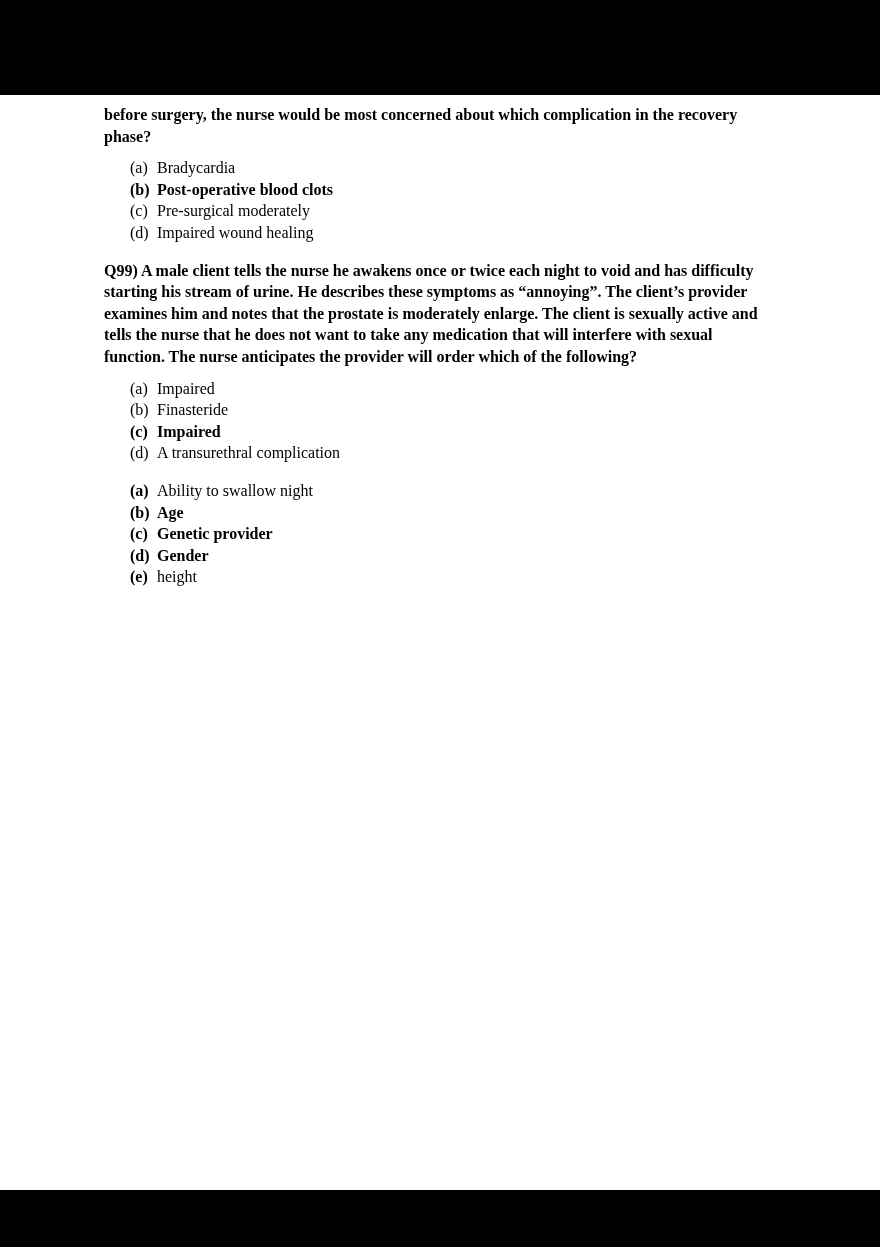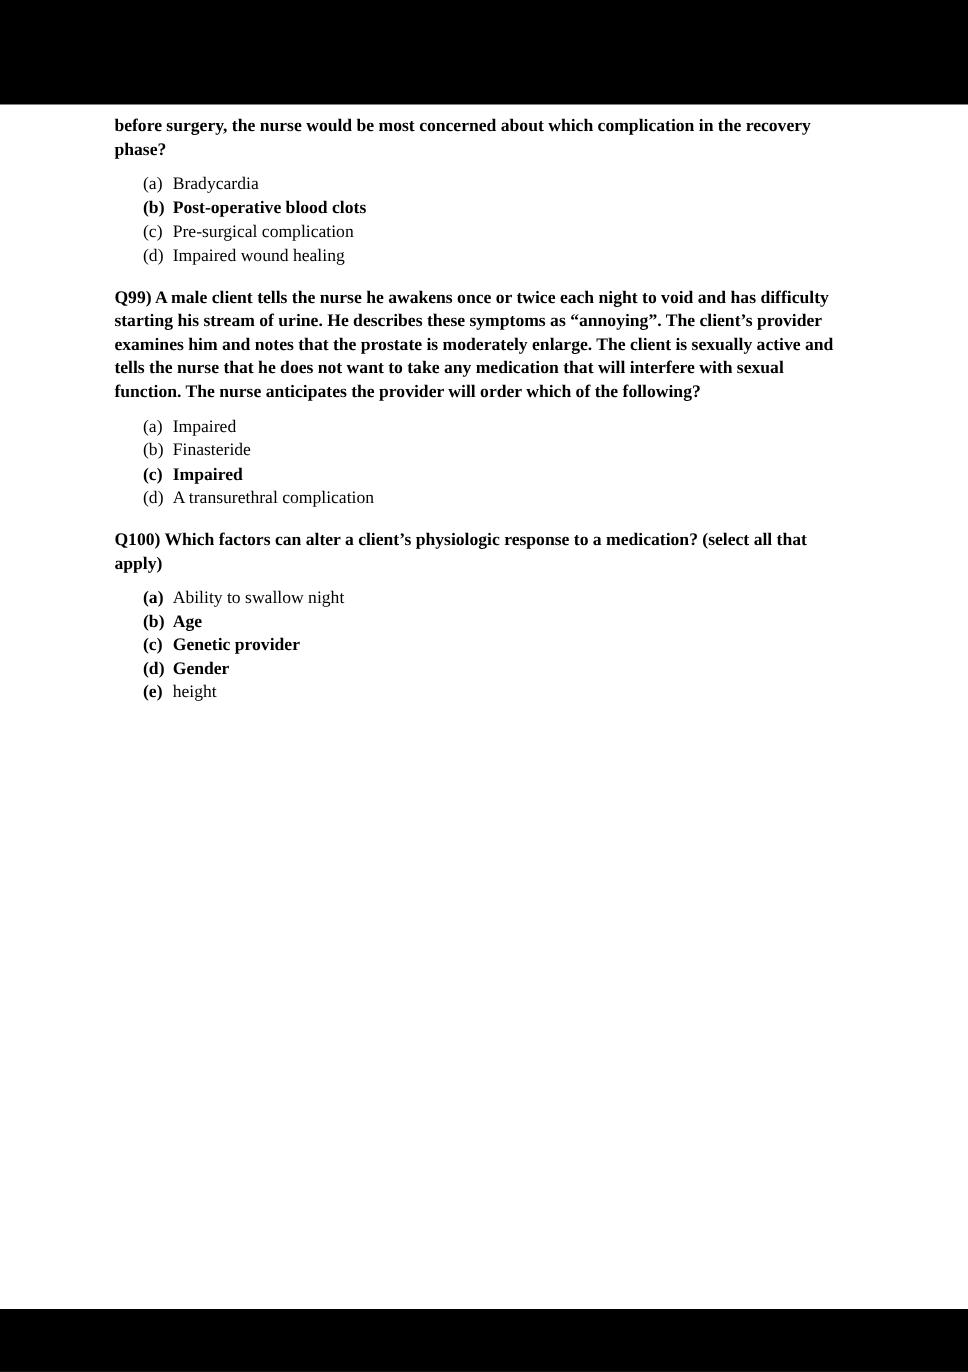--- a/index.html
+++ b/index.html
@@ -63,21 +63,21 @@
           <div class="option">
             <span class="opt-label">(a)</span>
             <span class="opt-text">Bradycardia</span>
           </div>
           <div class="option">
             <span class="opt-label b">(b)</span>
             <span class="opt-text b">Post-operative blood clots</span>
           </div>
           <div class="option">
             <span class="opt-label">(c)</span>
-            <span class="opt-text">Pre-surgical complication</span>
+            <span class="opt-text">Pre-surgical moderately</span>
           </div>
           <div class="option">
             <span class="opt-label">(d)</span>
             <span class="opt-text">Impaired wound healing</span>
           </div>
         </div>
       </div>
 
       <div class="question-block">
         <p class="stem">Q99) A male client tells the nurse he awakens once or twice each night to void and has difficulty starting his stream of urine. He describes these symptoms as “annoying”. The client’s provider examines him and notes that the prostate is moderately enlarge. The client is sexually active and tells the nurse that he does not want to take any medication that will interfere with sexual function. The nurse anticipates the provider will order which of the following?</p>
@@ -95,21 +95,20 @@
             <span class="opt-text b">Impaired</span>
           </div>
           <div class="option">
             <span class="opt-label">(d)</span>
             <span class="opt-text">A transurethral complication</span>
           </div>
         </div>
       </div>
 
       <div class="question-block">
-        <p class="stem">Q100) Which factors can alter a client’s physiologic response to a medication? (select all that apply)</p>
         <div class="options">
           <div class="option">
             <span class="opt-label b">(a)</span>
             <span class="opt-text">Ability to swallow night</span>
           </div>
           <div class="option">
             <span class="opt-label b">(b)</span>
             <span class="opt-text b">Age</span>
           </div>
           <div class="option">

